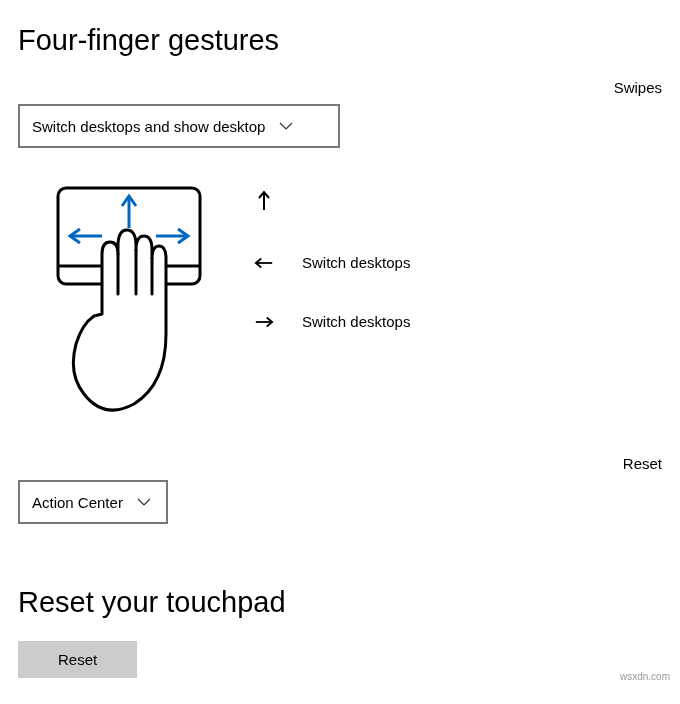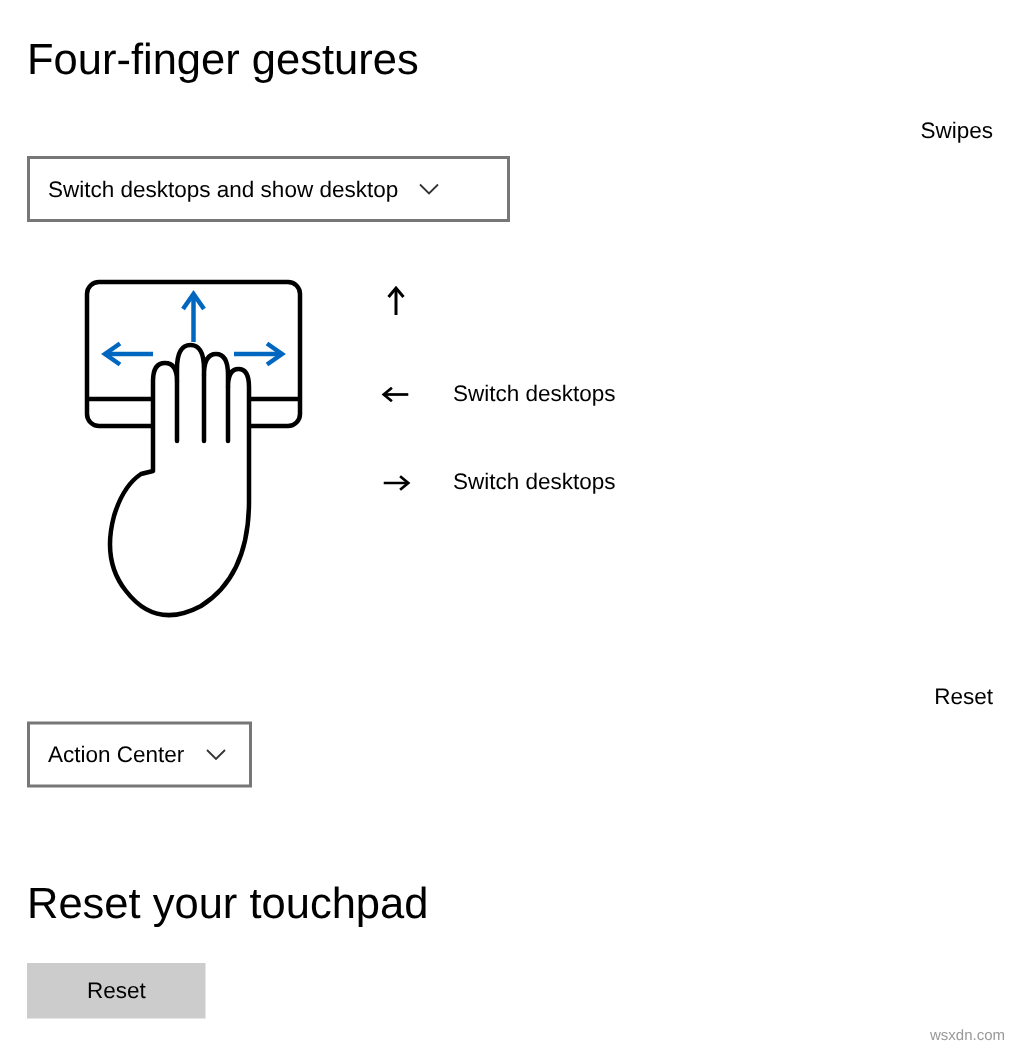--- a/index.html
+++ b/index.html
@@ -75,21 +75,21 @@
     .btn-reset {
       background: #ccc;
       border: none;
       padding: 10px 40px;
       font-size: 15px;
       font-family: inherit;
       cursor: pointer;
     }
     .watermark {
       position: fixed;
-      bottom: 8px;
+      bottom: 22px;
       right: 10px;
       font-size: 10px;
       color: #999;
     }
   </style>
 </head>
 <body>
 
 
 

